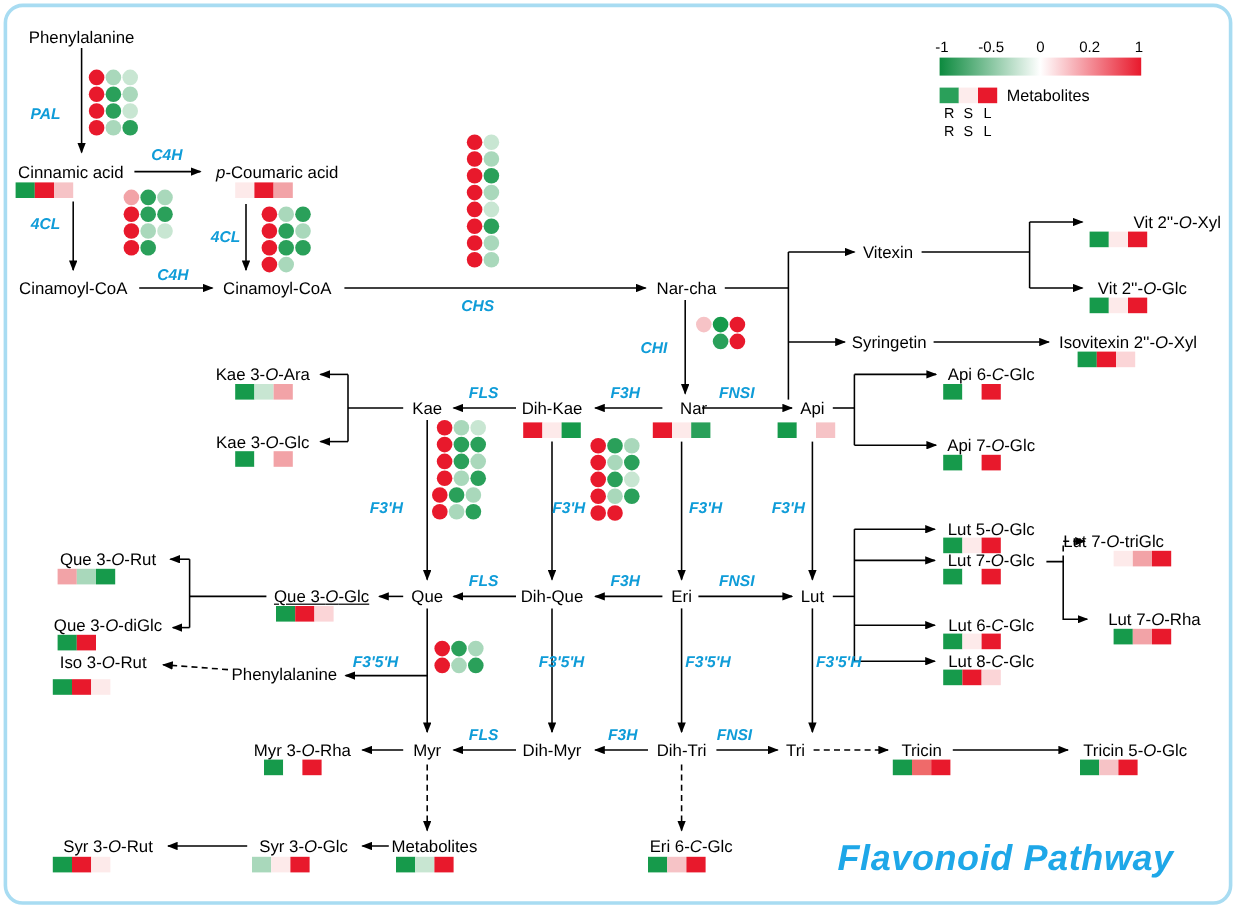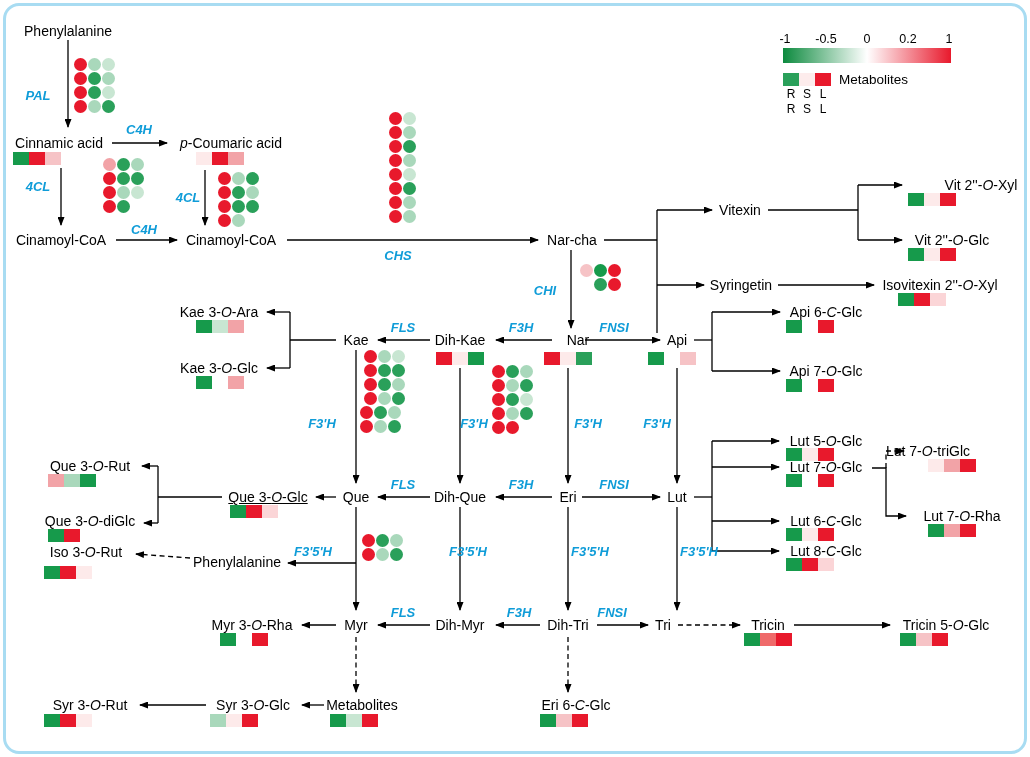--- a/index.html
+++ b/index.html
@@ -542,13 +542,14 @@
         <span>S</span>
         <span>L</span>
       </div>
     <div class="lg-rsl" id="gene-rsl">
         <span>R</span>
         <span>S</span>
         <span>L</span>
       </div>
   </div>
 
+  <div id="title" style="color: rgb(30, 167, 232);">Flavonoid Pathway</div>
 </div>
 
 </body></html>

